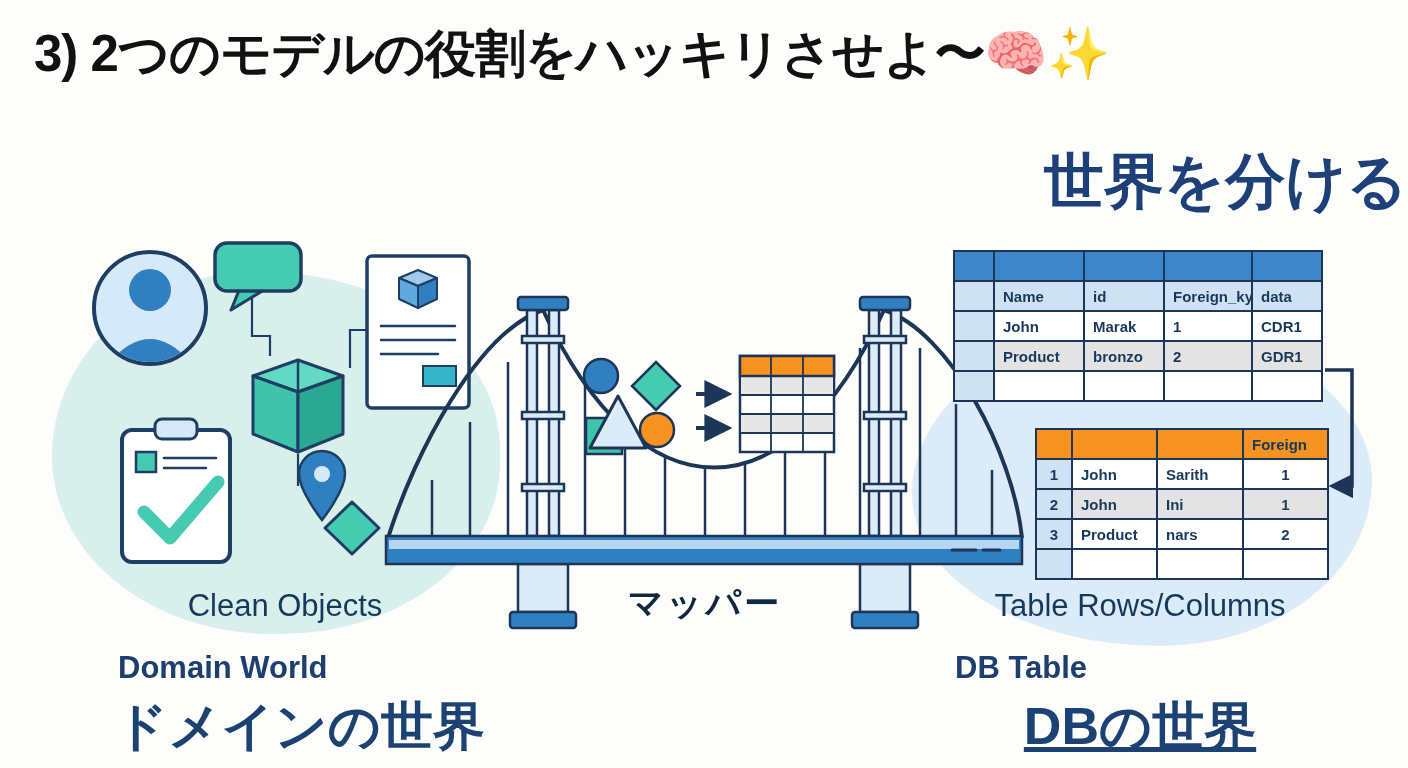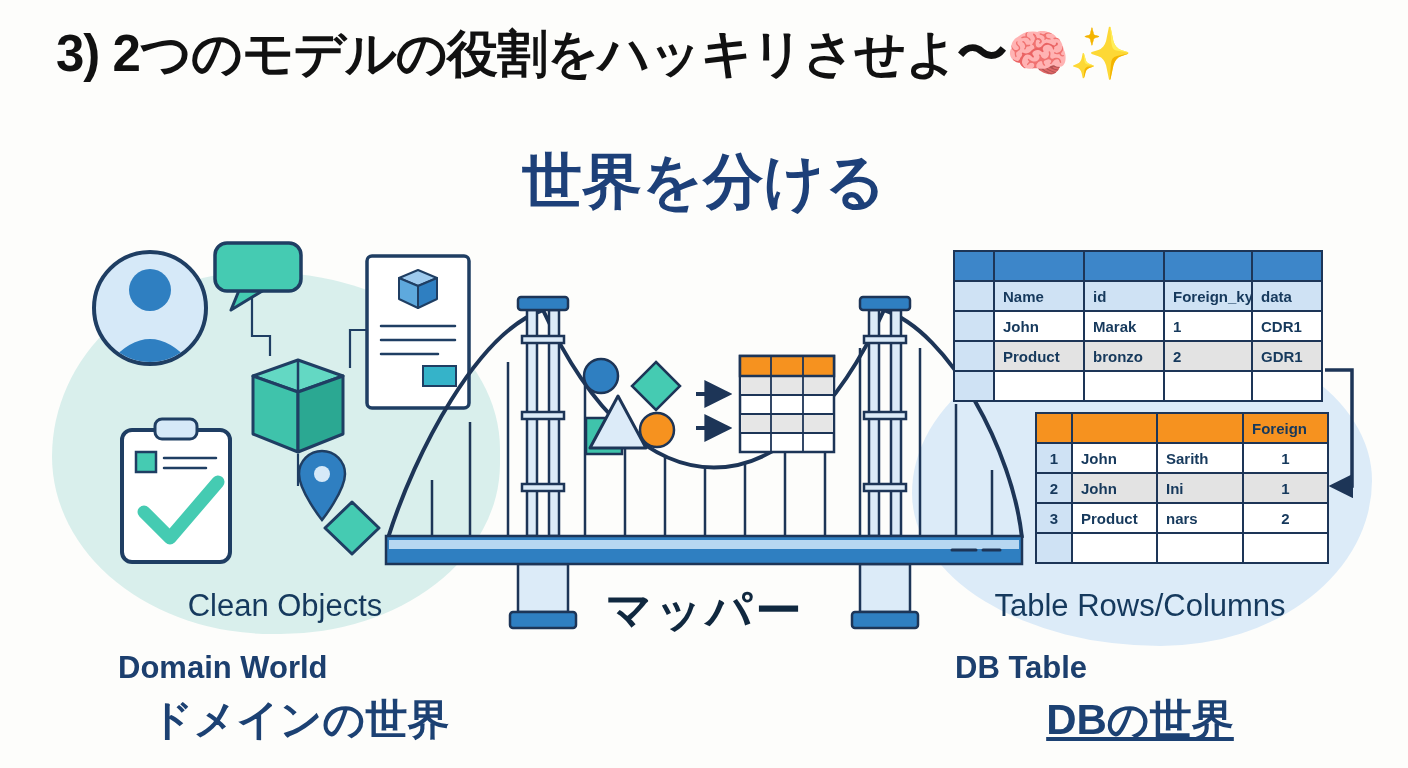--- a/index.html
+++ b/index.html
@@ -8,24 +8,24 @@
     background:#fdfdfb;
     font-family:"Liberation Sans","DejaVu Sans",sans-serif;
     overflow:hidden;
   }
   .slide { position:relative; width:1408px; height:768px; background:#fdfdfb; }
   .abs { position:absolute; }
 
   .title {
     left:34px; top:20px; width:1300px;
     font-size:51px; font-weight:800; color:#111;
-    letter-spacing:-1px; z-index:5;margin-left:22px;
+    letter-spacing:-1px; z-index:5;
   }
   .heading {
-    left:0; top:142px; width:1408px; text-align:center;
+    left:0; top:142px; width:1408px; text-align:right;
     font-size:60px; font-weight:800; color:#1d4079; z-index:5;
   }
 
   .blob { position:absolute; z-index:1; }
   .blob-left {
     left:52px; top:272px; width:448px; height:362px;
     background:#d9efec;
     border-radius:46% 54% 50% 50% / 52% 50% 48% 50%;
   }
   .blob-right {
@@ -48,23 +48,23 @@
   }
   .dbt tr.hdr td { background:#3d86c9; }
   #t2 tr.hdr td { background:#f6921f; }
   .dbt tr.cols td { background:#cfe2f4; }
   .dbt td.nc { background:#cfe2f4; text-align:center; padding:0; }
   .dbt tr.gray td { background:#e3e3e3; }
   .dbt tr.gray td.nc { background:#cfe2f4; }
   #t2 td.ctr { text-align:center; padding:0; }
 
   .cap { font-size:31px; font-weight:400; color:#15395d; text-align:center; z-index:5; }
-  .mapper { font-size:46px; font-weight:800; color:#10283f; text-align:center; letter-spacing:3px; z-index:5; }
+  .mapper { font-size:35px; font-weight:800; color:#10283f; text-align:center; letter-spacing:3px; z-index:5; }
   .world-en { font-size:31px; font-weight:700; color:#1c3f6e; text-align:left; z-index:5; }
-  .world-ja { font-size:42px; font-weight:800; color:#1c4173; text-align:center; z-index:5; }
+  .world-ja { font-size:52px; font-weight:800; color:#1c4173; text-align:center; z-index:5; }
 </style>
 </head>
 <body>
 
 <div class="slide">
 
   <div class="abs title">3) 2つのモデルの役割をハッキリさせよ〜🧠✨</div>
   <div class="abs heading">世界を分ける</div>
 
   <div class="blob blob-left"></div>
@@ -253,21 +253,21 @@
     <tr>
       <td class="nc"></td>
       <td></td>
       <td></td>
       <td></td>
       <td></td>
     </tr>
   </tbody>
     </table>
 
-  <table class="dbt" id="t2" style="left:1035px; top:412px; width:292px;">
+  <table class="dbt" id="t2" style="left:1035px; top:428px; width:292px;">
     <colgroup>
         <col style="width:36px">
         <col style="width:85px">
         <col style="width:86px">
         <col style="width:85px">
       </colgroup>
     <tbody>
         <tr class="hdr">
       <td></td>
       <td></td>

